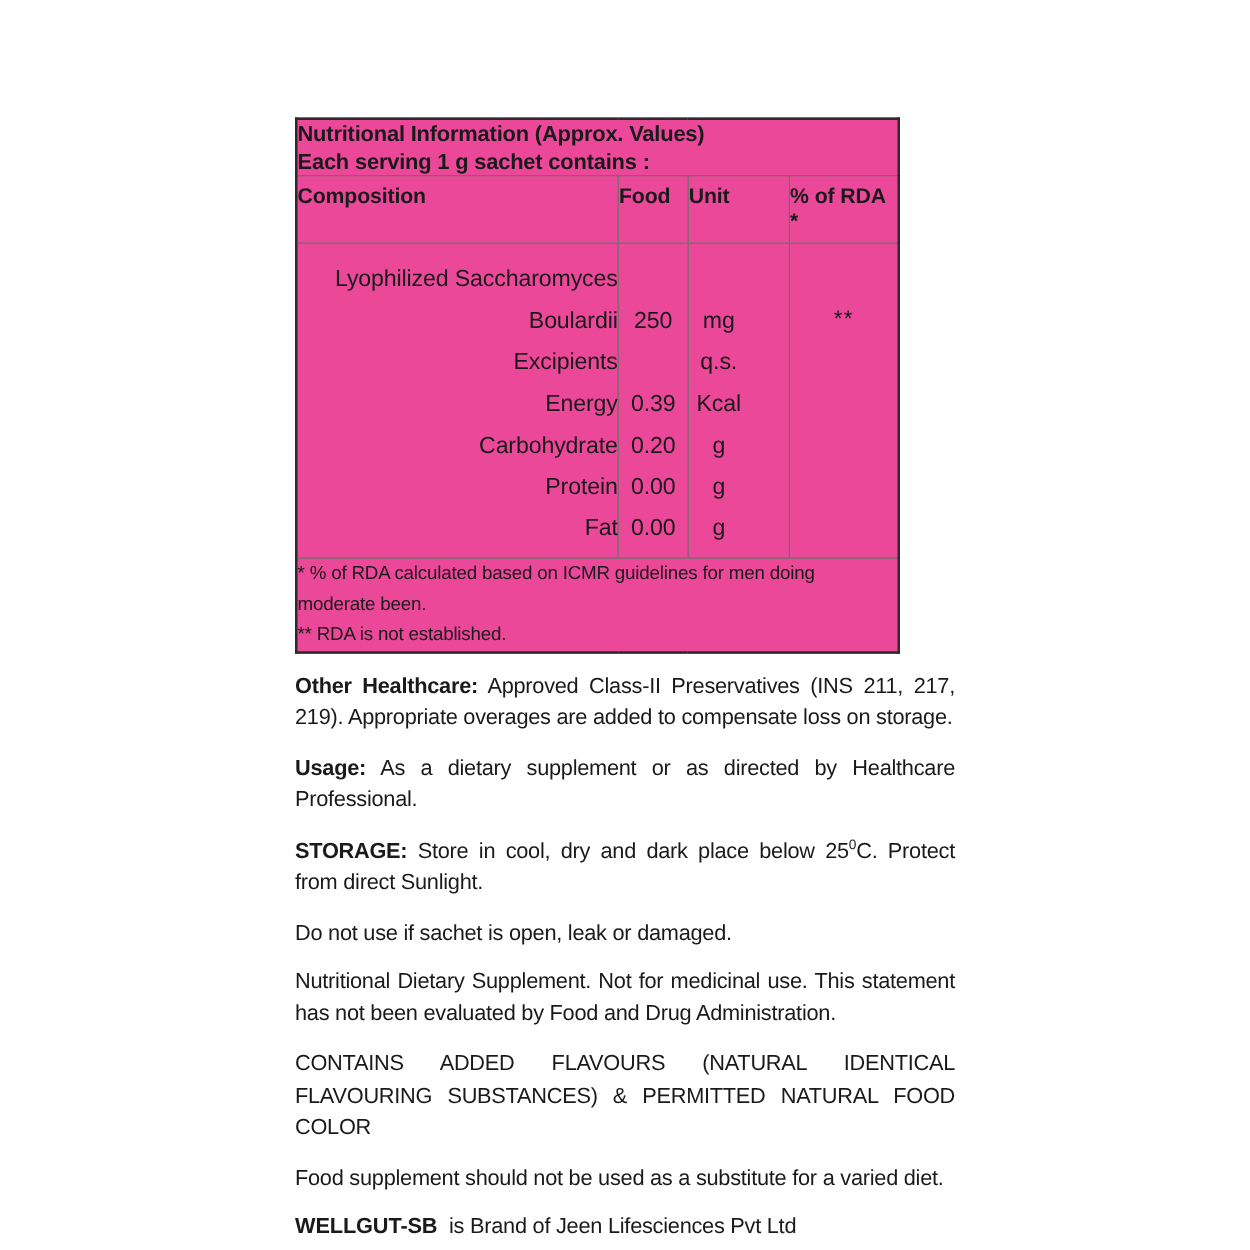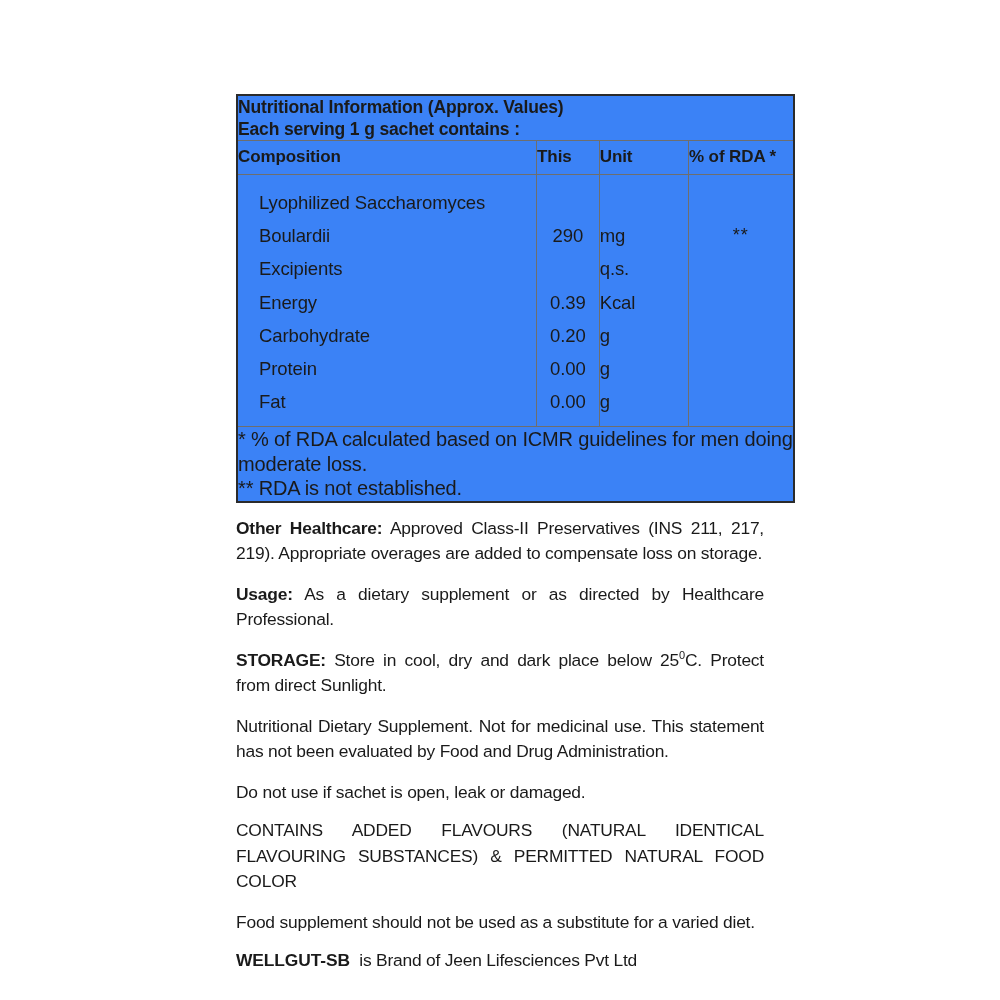--- a/index.html
+++ b/index.html
@@ -21,21 +21,21 @@
     left: 236px;
     top: 94px;
     width: 528px;
   }
 
   
   .nutri-table {
     width: 484px;
     border: 2px solid #2b2b2b;
     border-collapse: collapse;
-    background: #3b82f6;
+    background: #ec4899;
   }
   .nutri-table td, .nutri-table th {
     border: 0;
     padding: 0;
     vertical-align: top;
   }
 
   .title-cell {
     padding: 6px 0 4px 5px;
     border-bottom: 1px solid #6e6e6e !important;
@@ -60,37 +60,37 @@
   .hdr-row td.c-dose { width: 59px;  border-left: 1px solid #6e6e6e; }
   .hdr-row td.c-unit { width: 84px;  border-left: 1px solid #6e6e6e; }
   .hdr-row td.c-rda  { width: 99px;  border-left: 1px solid #6e6e6e; }
 
   .body-row td {
     font-size: 18.5px;
     line-height: 33.2px;
     padding: 0;
     letter-spacing: -0.1px;
   }
-  .body-row td.b-comp { padding-left: 21px;  text-align: left; margin-top: 16px; }
+  .body-row td.b-comp { padding-left: 21px;  text-align: right; margin-top: 16px; }
   .body-row td.b-dose { border-left: 1px solid #6e6e6e; text-align: center; }
-  .body-row td.b-unit { border-left: 1px solid #6e6e6e; text-align: left; padding-right: 32px; }
+  .body-row td.b-unit { border-left: 1px solid #6e6e6e; text-align: center; padding-right: 32px; }
   .body-row td.b-rda  { border-left: 1px solid #6e6e6e; text-align: center; }
   .body-row td { border-bottom: 1px solid #6e6e6e !important; }
 
   .spacer-top { height: 11px; }
   .spacer-bot { height: 8px; }
 
   .rda-mark {
     font-size: 18px;
     letter-spacing: 1px;
   }
 
   .foot-cell {
     padding: 6px 6px 8px 6px;
-    font-size: 20px;
+    font-size: 15px;
     line-height: 24.5px;
     letter-spacing: -0.15px;
   }
   .foot-cell div { white-space: nowrap; }
 
   
   .para-block { margin-top: 13px; }
   .para {
     font-size: 17.4px;
     line-height: 25.5px;
@@ -120,42 +120,42 @@
     <tbody>
       <tr>
         <td class="title-cell" colspan="4">
           <div class="title-line">Nutritional Information (Approx. Values)</div>
           <div class="title-line">Each serving 1 g sachet contains :</div>
         </td>
       </tr>
 
       <tr class="hdr-row">
         <td class="c-comp">Composition</td>
-        <td class="c-dose">This</td>
+        <td class="c-dose">Food</td>
         <td class="c-unit">Unit</td>
         <td class="c-rda">% of RDA *</td>
       </tr>
 
       <tr class="body-row">
         <td class="b-comp">
           <div class="spacer-top"></div>
           <div>Lyophilized Saccharomyces</div>
           <div>Boulardii</div>
           <div>Excipients</div>
           <div>Energy</div>
           <div>Carbohydrate</div>
           <div>Protein</div>
           <div>Fat</div>
           <div class="spacer-bot"></div>
         </td>
 
         <td class="b-dose">
           <div class="spacer-top"></div>
           <div>&nbsp;</div>
-          <div>290</div>
+          <div>250</div>
           <div>&nbsp;</div>
           <div>0.39</div>
           <div>0.20</div>
           <div>0.00</div>
           <div>0.00</div>
           <div class="spacer-bot"></div>
         </td>
 
         <td class="b-unit">
           <div class="spacer-top"></div>
@@ -178,38 +178,38 @@
           <div>&nbsp;</div>
           <div>&nbsp;</div>
           <div>&nbsp;</div>
           <div class="spacer-bot"></div>
         </td>
       </tr>
 
       <tr>
         <td class="foot-cell" colspan="4">
           <div>* % of RDA calculated based on ICMR guidelines for men doing</div>
-          <div>moderate loss.</div>
+          <div>moderate been.</div>
           <div>** RDA is not established.</div>
         </td>
       </tr>
     </tbody>
   </table>
 
   <div class="para-block">
 
     <p class="para"><b>Other Healthcare:</b><span> Approved Class-II Preservatives (INS 211, 217, 219). Appropriate overages are added to compensate loss on storage.</span></p>
 
     <p class="para"><b>Usage:</b><span> As a dietary supplement or as directed by Healthcare Professional.</span></p>
 
     <p class="para"><b>STORAGE:</b><span> Store in cool, dry and dark place below 25</span><span class="sup-zero">0</span><span>C. Protect from direct Sunlight.</span></p>
 
+    <p class="para nojust tight">Do not use if sachet is open, leak or damaged.</p>
+
     <p class="para">Nutritional Dietary Supplement. Not for medicinal use. This statement has not been evaluated by Food and Drug Administration.</p>
-
-    <p class="para nojust tight">Do not use if sachet is open, leak or damaged.</p>
 
     <p class="para">CONTAINS ADDED FLAVOURS (NATURAL IDENTICAL FLAVOURING SUBSTANCES) &amp; PERMITTED NATURAL FOOD COLOR</p>
 
     <p class="para nojust tight">Food supplement should not be used as a substitute for a varied diet.</p>
 
 
     <p class="para nojust"><span class="brand">WELLGUT-SB</span><span>&nbsp; is Brand of Jeen Lifesciences Pvt Ltd</span></p>
 
   </div>
 </div>

